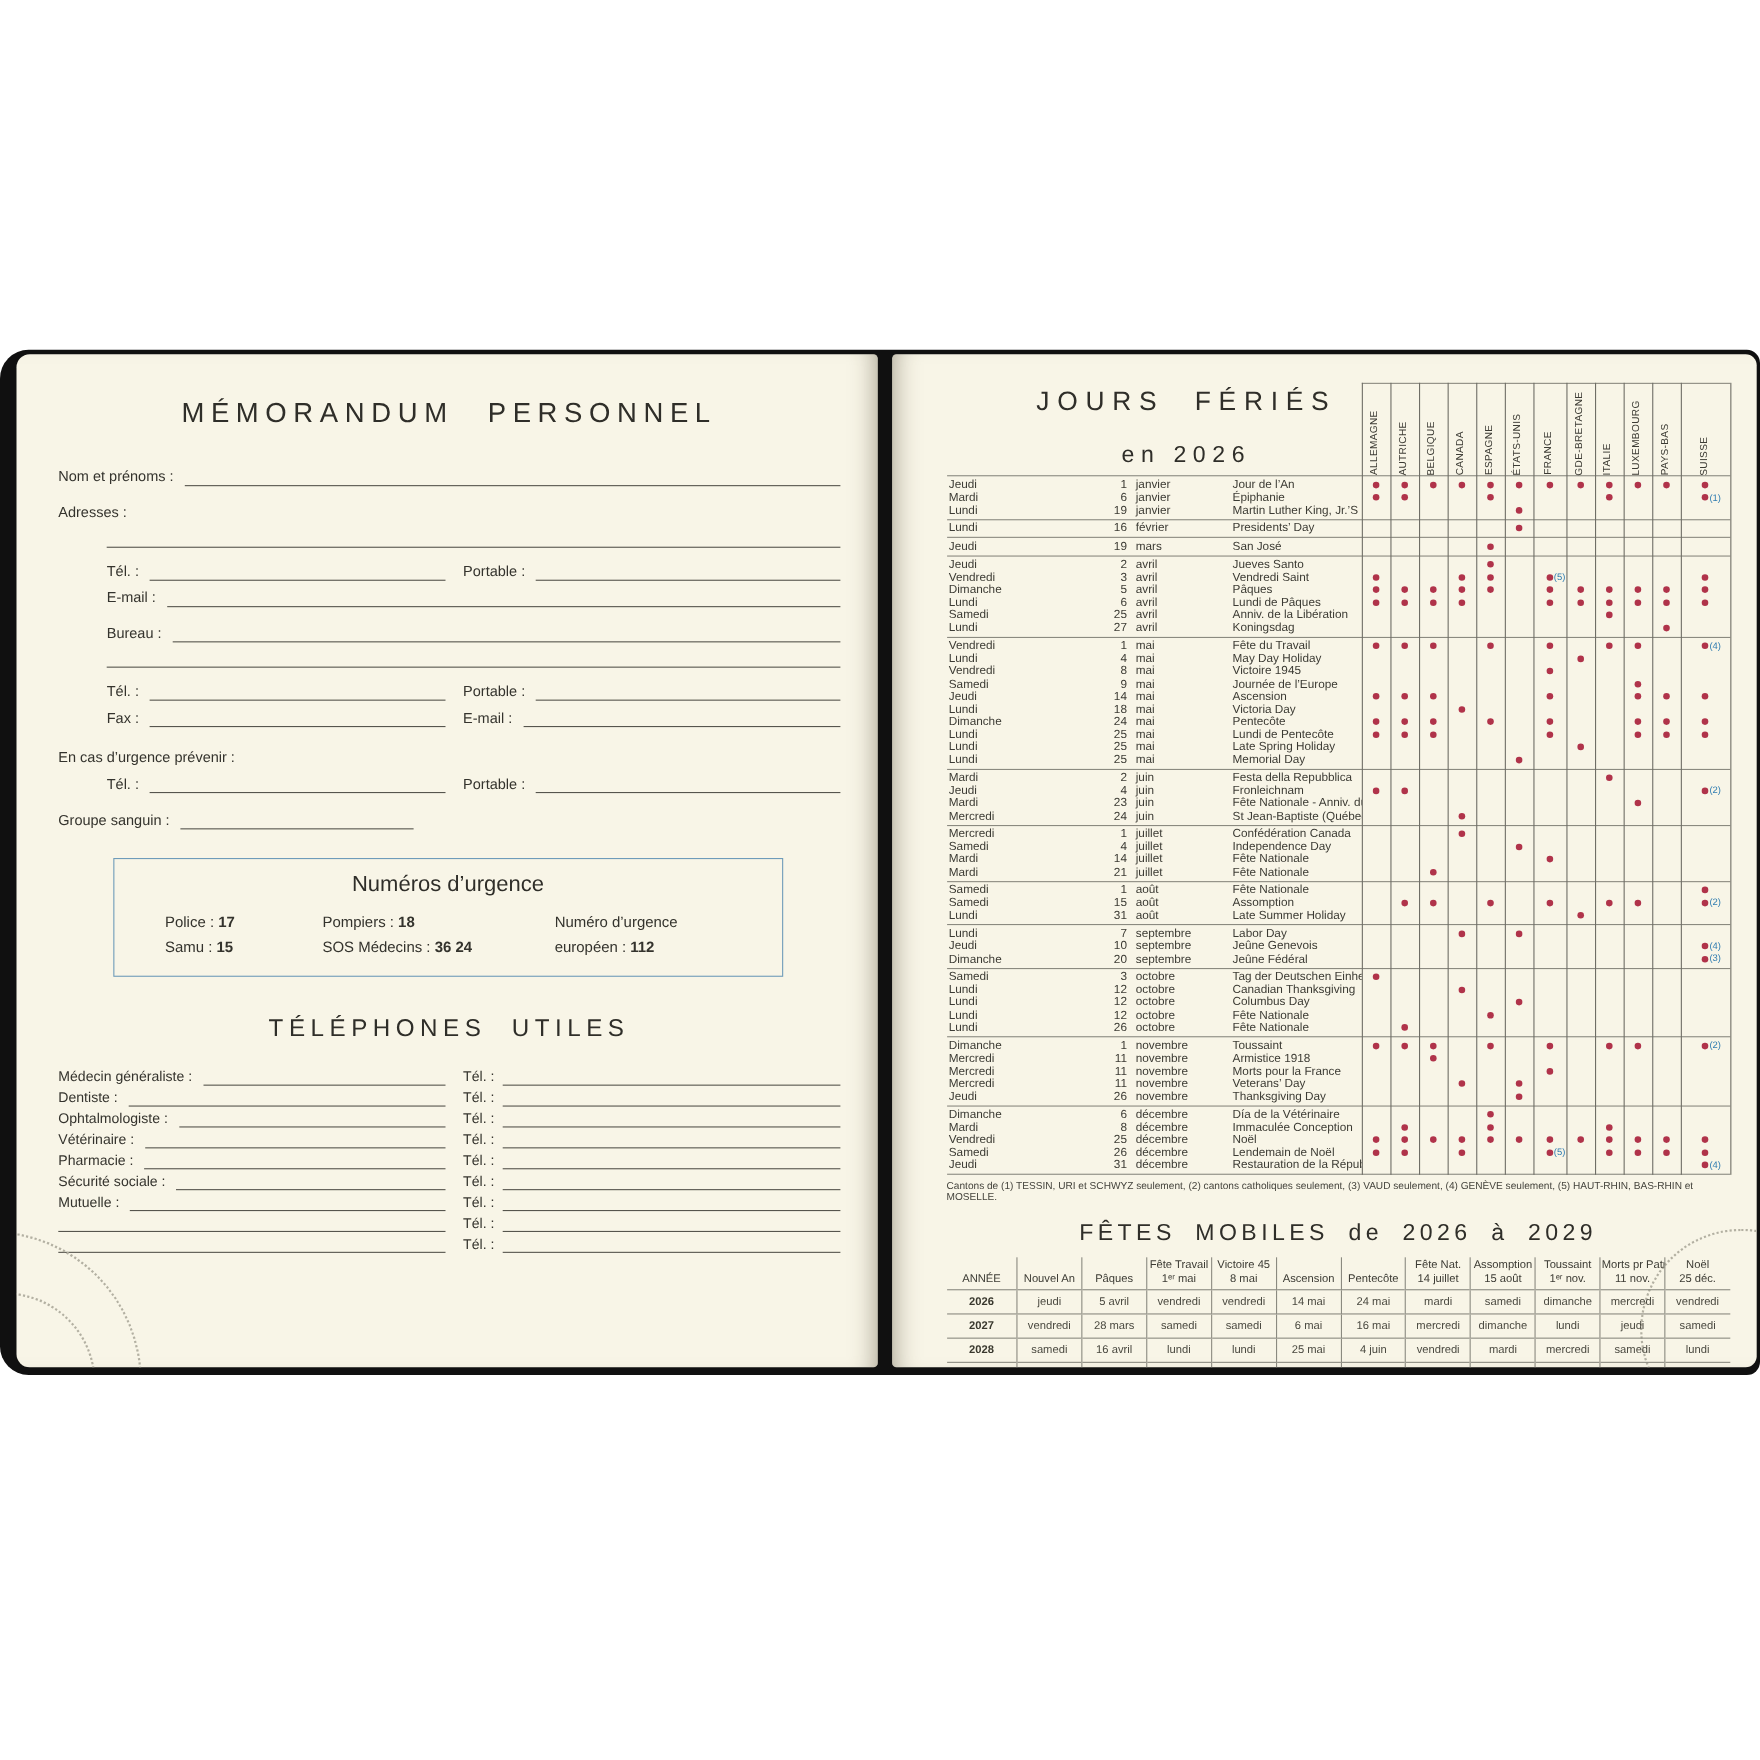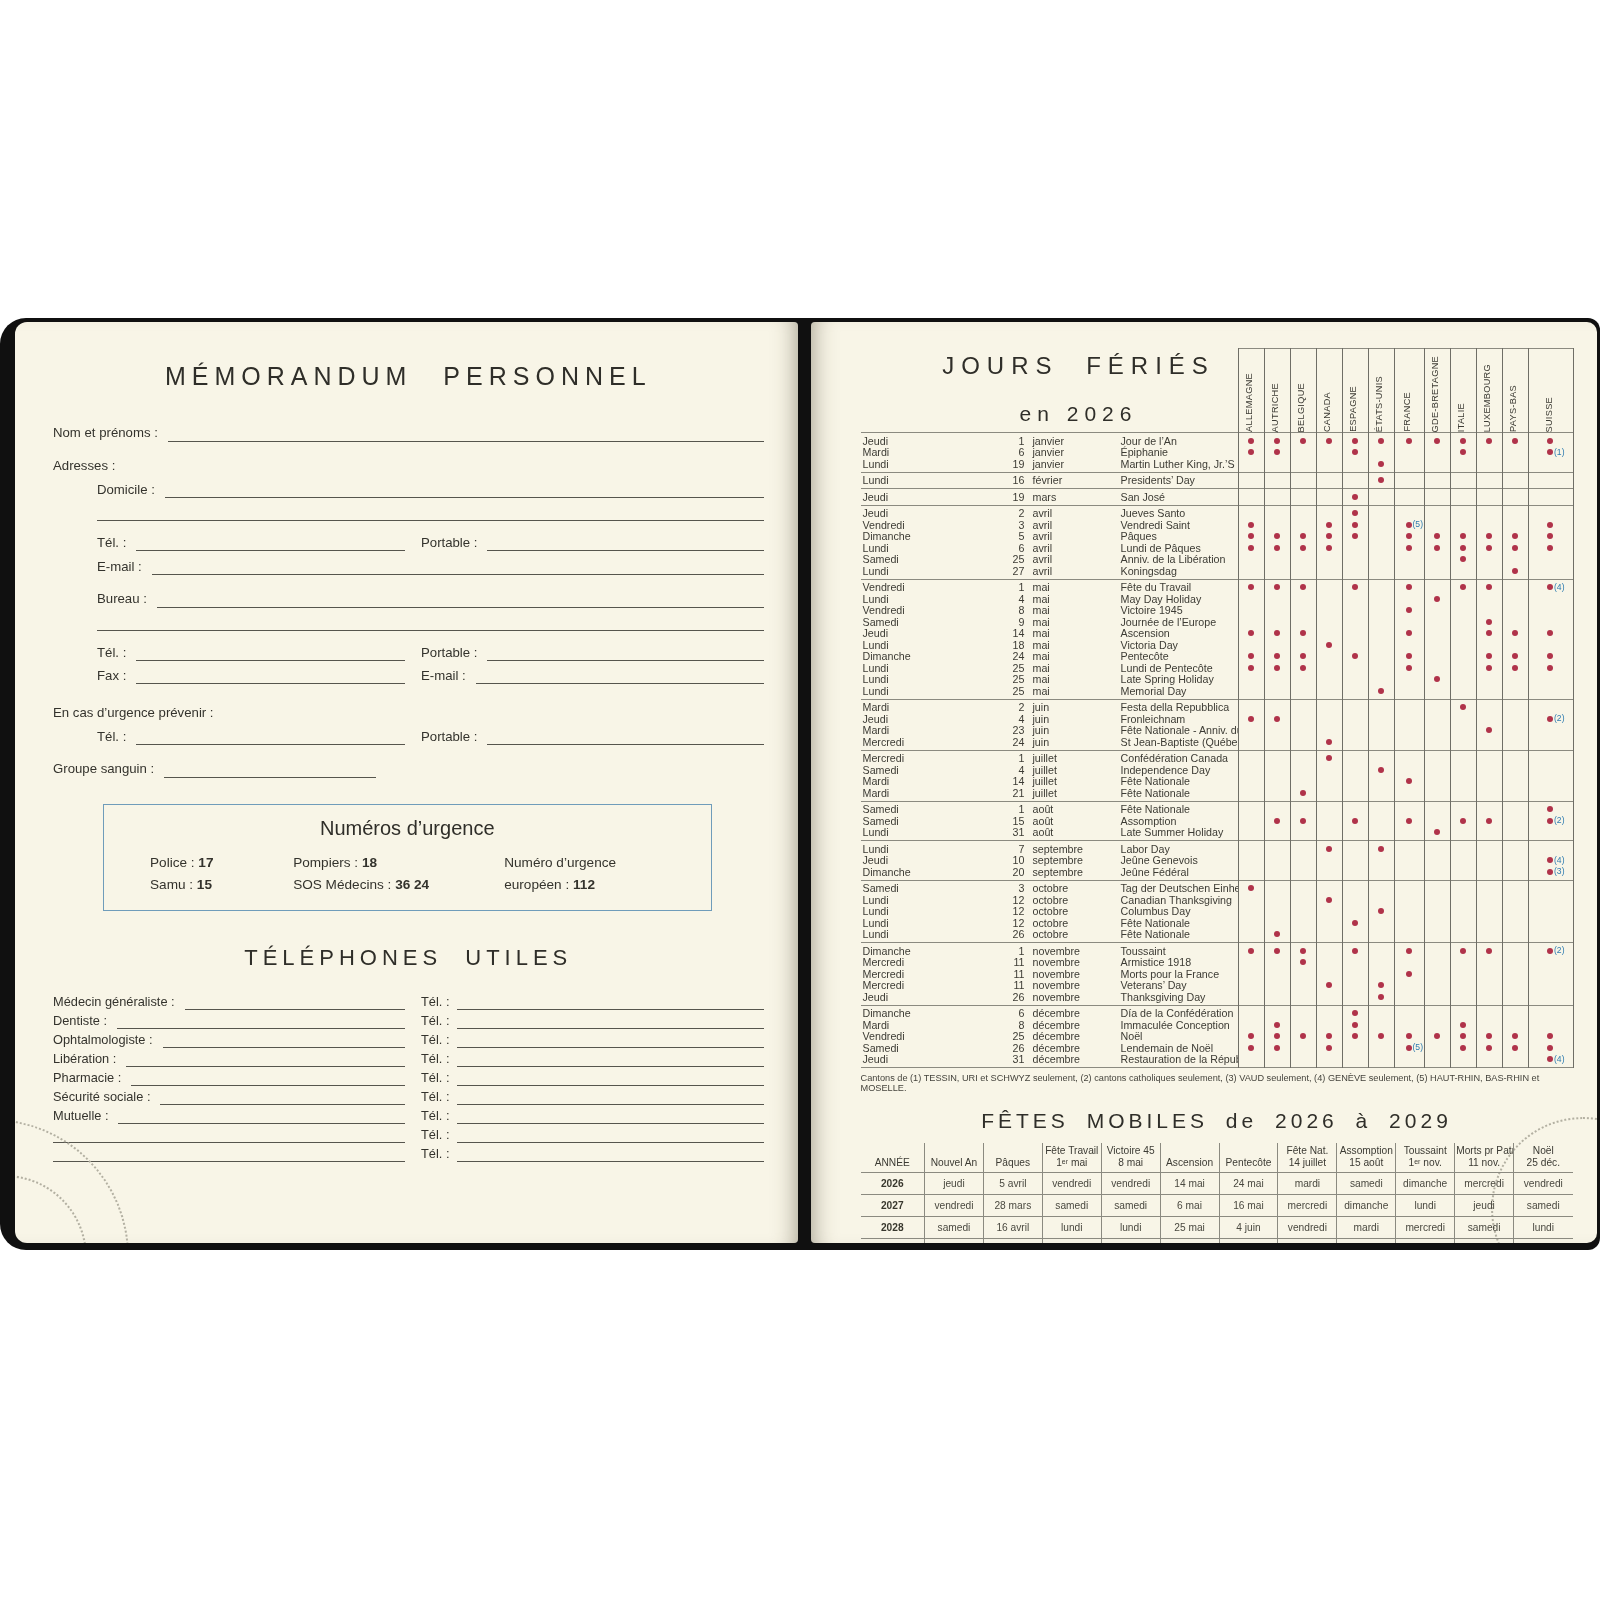--- a/index.html
+++ b/index.html
@@ -96,24 +96,20 @@
     <div class="page left">
       <h1 class="mem-title">MÉMORANDUM PERSONNEL</h1>
 
       <div class="frow gap16">
         <span class="lbl">Nom et prénoms :</span>
         <span class="line"></span>
       </div>
 
       <div class="lblonly">Adresses :</div>
 
-      <div class="frow ind">
-        <span class="lbl">Domicile :</span>
-        <span class="line"></span>
-      </div>
       <div class="frow ind gap8">
         <span class="line"></span>
       </div>
 
       <div class="frow ind">
         <span class="half1">
             <span class="lbl">Tél. :</span>
             <span class="line"></span>
           </span>
         <span class="half2">
@@ -218,21 +214,21 @@
               <span class="lbl">Ophtalmologiste :</span>
               <span class="line"></span>
             </span>
     <span class="ttel">
               <span class="lbl">Tél. :</span>
               <span class="line"></span>
             </span>
   </div>
           <div class="trow">
     <span class="tmain">
-              <span class="lbl">Libération :</span>
+              <span class="lbl">Vétérinaire :</span>
               <span class="line"></span>
             </span>
     <span class="ttel">
               <span class="lbl">Tél. :</span>
               <span class="line"></span>
             </span>
   </div>
           <div class="trow">
     <span class="tmain">
               <span class="lbl">Pharmacie :</span>
@@ -1518,21 +1514,21 @@
                   <span class="hcell" style="width:26px"></span>
                   <span class="hcell" style="width:45px"></span>
                 </span>
      </div>
             </div>
             <div class="hgroup">
               <div class="hrow">
        <span class="hday">Dimanche</span>
        <span class="hdate">6</span>
        <span class="hmonth">décembre</span>
-       <span class="hname">Día de la Confédération</span>
+       <span class="hname">Día de la Vétérinaire</span>
        <span class="hcells">
                   <span class="hcell" style="width:26px"></span>
                   <span class="hcell" style="width:26px"></span>
                   <span class="hcell" style="width:26px"></span>
                   <span class="hcell" style="width:26px"></span>
                   <span class="hcell" style="width:26px">
                     <i class="dot"></i>
                   </span>
                   <span class="hcell" style="width:26px"></span>
                   <span class="hcell" style="width:30px"></span>

